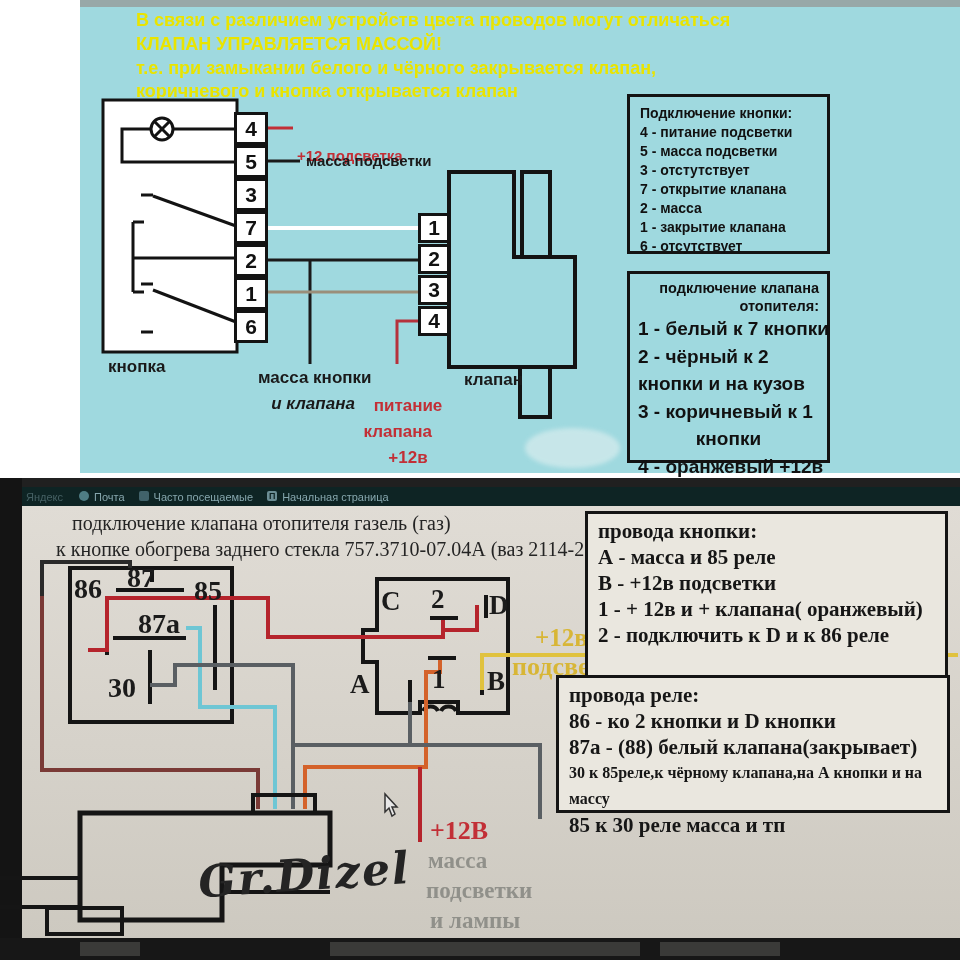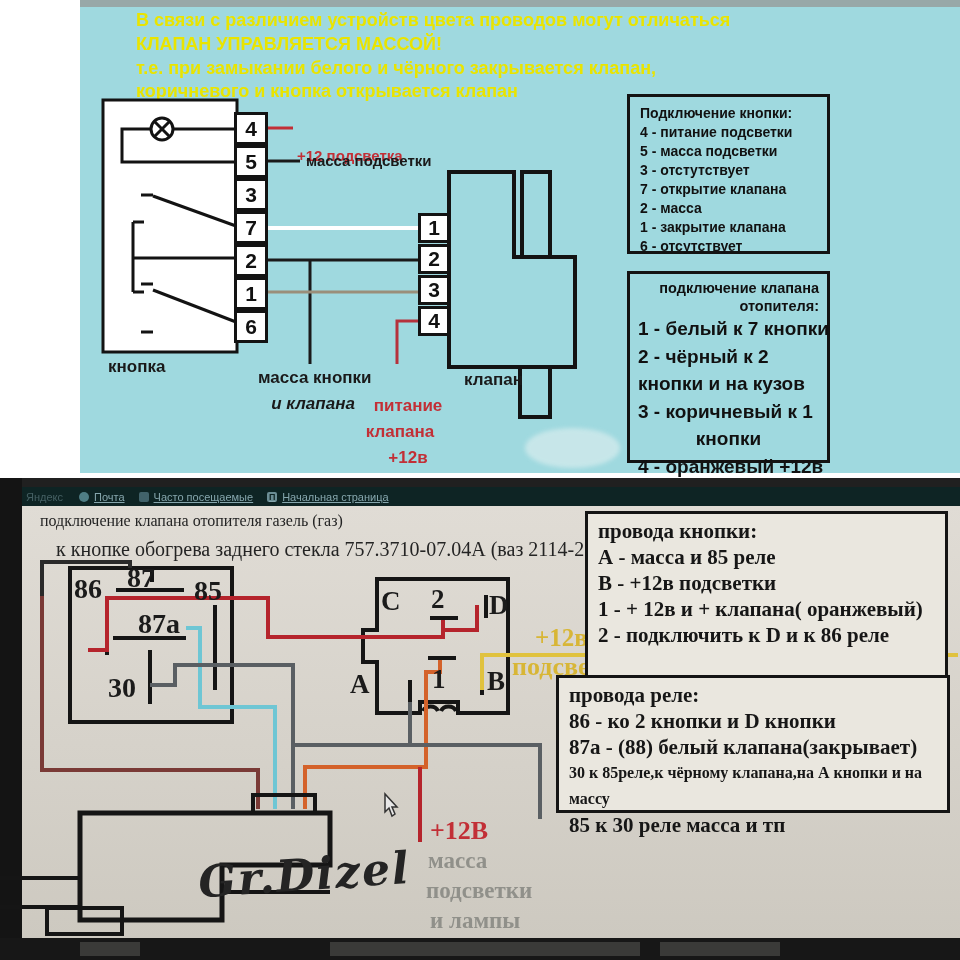--- a/index.html
+++ b/index.html
@@ -26,21 +26,21 @@
   #valve-pinout .l{font-size:19px;font-weight:bold;line-height:27.5px;white-space:nowrap;}
   #valve-pinout .l.center{text-align:center;}
   .smudge{position:absolute;left:525px;top:428px;width:95px;height:40px;background:#e8f2f2;border-radius:50%;opacity:.55;filter:blur(2px);}
 
   
   #bottom-panel{position:absolute;left:0;top:478px;width:960px;height:482px;background:#262626;}
   .bezel-left{position:absolute;left:0;top:0;width:22px;height:482px;background:#141414;}
   .bezel-top{position:absolute;left:0;top:0;width:960px;height:9px;background:#202020;}
   .browser-bar{position:absolute;left:22px;top:9px;width:938px;height:19px;background:#0e2424;
                display:flex;align-items:center;font-size:11px;color:#86a6ad;white-space:nowrap;overflow:hidden;}
-  .bb-item{margin-right:14px;display:inline-flex;align-items:center;text-decoration:underline;}
+  .bb-item{margin-right:14px;display:inline-flex;align-items:flex-start;}
   .bb-ic{display:inline-block;width:10px;height:10px;border-radius:50%;background:#4f7d84;margin-right:5px;}
   .bb-ic.sq{border-radius:2px;background:#41626a;}
   .bb-ic.badge{border-radius:2px;background:#6b8d94;color:#0e2424;font-weight:bold;font-size:9px;line-height:10px;text-align:center;}
   .bb-faded{opacity:.45;margin-left:4px;margin-right:16px;}
   .page{position:absolute;left:22px;top:28px;width:938px;height:432px;
         background:linear-gradient(180deg,#e0dcd5 0%,#d6d2ca 55%,#cdc9c0 100%);}
   .ser{font-family:"Liberation Serif","DejaVu Serif",serif;color:#242424;position:absolute;white-space:nowrap;}
   .ser-b{font-family:"Liberation Serif","DejaVu Serif",serif;font-weight:bold;color:#1b1b1b;position:absolute;white-space:nowrap;}
   .ylw{color:#d8b636;}
   .redtxt{color:#c22f36;}
@@ -118,21 +118,21 @@
     <div class="pinbox v" style="left:418px;top:244px;">2</div>
     <div class="pinbox v" style="left:418px;top:275px;">3</div>
     <div class="pinbox v" style="left:418px;top:306px;">4</div>
 
     <div class="dlabel red" style="left:297px;top:119px;">+12 подсветка</div>
     <div class="dlabel" style="left:306px;top:152px;">масса подсветки</div>
     <div class="dlabel big" style="left:108px;top:357px;">кнопка</div>
     <div class="dlabel big" style="left:258px;top:368px;width:110px;text-align:center;">масса кнопки</div>
     <div class="dlabel big" style="left:258px;top:394px;width:110px;text-align:center;font-style:italic;">и клапана</div>
     <div class="dlabel big red" style="left:368px;top:368px;width:80px;text-align:center;">питание</div>
-    <div class="dlabel big red" style="left:360px;top:394px;width:80px;text-align:center;">клапана</div>
+    <div class="dlabel big red" style="left:352px;top:394px;width:80px;text-align:right;">клапана</div>
     <div class="dlabel big red" style="left:368px;top:420px;width:80px;text-align:center;">+12в</div>
     <div class="dlabel big" style="left:464px;top:370px;">клапан</div>
 
     <div class="infobox" id="btn-pinout">
       <div>Подключение кнопки:</div>
       <div>4 - питание подсветки</div>
       <div>5 - масса подсветки</div>
       <div>3 - отстутствует</div>
       <div>7 - открытие клапана</div>
       <div>2 - масса</div>
@@ -212,21 +212,21 @@
         <path d="M80,335 H330 V387 H222 V442 H80 Z"></path>
         <rect x="253" y="317" width="62" height="18" stroke-width="4"></rect>
         <path d="M222,414 H330" stroke-width="4"></path>
         <path d="M0,400 H80 M0,429 H80" stroke-width="4"></path>
         <rect x="47" y="430" width="75" height="26" stroke-width="4"></rect>
       </g>
 
       <polygon points="385,316 385,334 389,330 392,338 395,336 392,329 397,329" fill="#e8e8e8" stroke="#333" stroke-width="1.5"></polygon>
     </svg>
 
-    <div class="ser" style="left:40px;top:34px;font-size:16px;">подключение клапана отопителя газель (газ)</div>
+    <div class="ser" style="left:72px;top:34px;font-size:20px;">подключение клапана отопителя газель (газ)</div>
     <div class="ser" style="left:56px;top:60px;font-size:20px;">к кнопке обогрева заднего стекла 757.3710-07.04А (ваз 2114-2115)</div>
 
     <div class="ser-b" style="left:74px;top:95px;font-size:28px;">86</div>
     <div class="ser-b" style="left:127px;top:84px;font-size:28px;">87</div>
     <div class="ser-b" style="left:194px;top:97px;font-size:28px;">85</div>
     <div class="ser-b" style="left:138px;top:130px;font-size:28px;">87а</div>
     <div class="ser-b" style="left:108px;top:194px;font-size:28px;">30</div>
 
     <div class="ser-b" style="left:381px;top:108px;font-size:27px;">C</div>
     <div class="ser-b" style="left:431px;top:106px;font-size:27px;">2</div>

